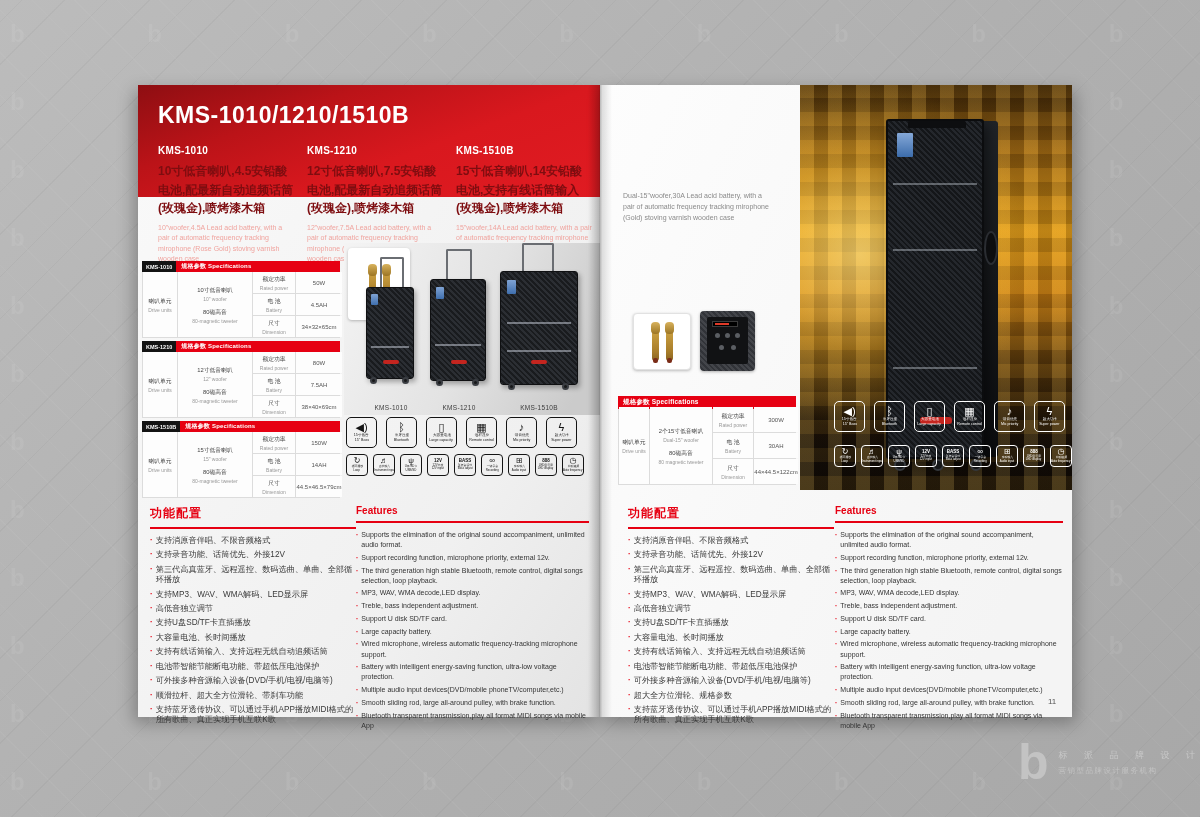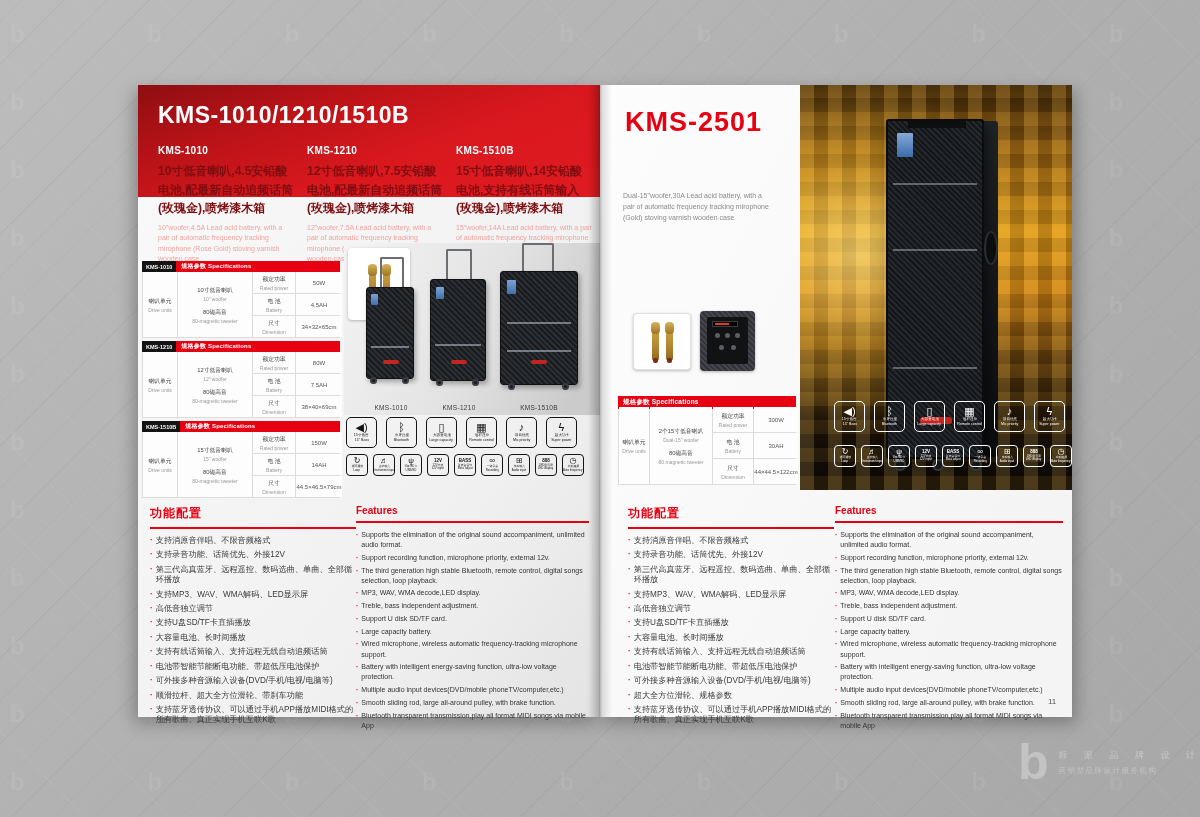--- a/index.html
+++ b/index.html
@@ -557,21 +557,20 @@
             <span class="dot">·</span>
             <span class="t">Bluetooth transparent transmission,play all format MIDI songs via mobile App</span>
           </div>
         </div>
     </div>
 
     <div class="pagenum" style="left:20px;top:631px;">11</div>
   </div>
 
   <div class="page" id="page-right">
-    <div class="r-title">KMS-2501</div>
     <div class="r-desc-en">Dual-15"woofer,30A Lead acid battery, with a pair of automatic frequency tracking mirophone (Gold) stoving varnish wooden case</div>
 
     <div class="photo-right">
       <div class="bs">
         <div class="bs-side"></div>
         <div class="bs-body">
           <div class="bs-top"></div>
           <div class="bs-label"></div>
           <div class="bs-line" style="top:62px;"></div>
           <div class="bs-line" style="top:128px;"></div>

